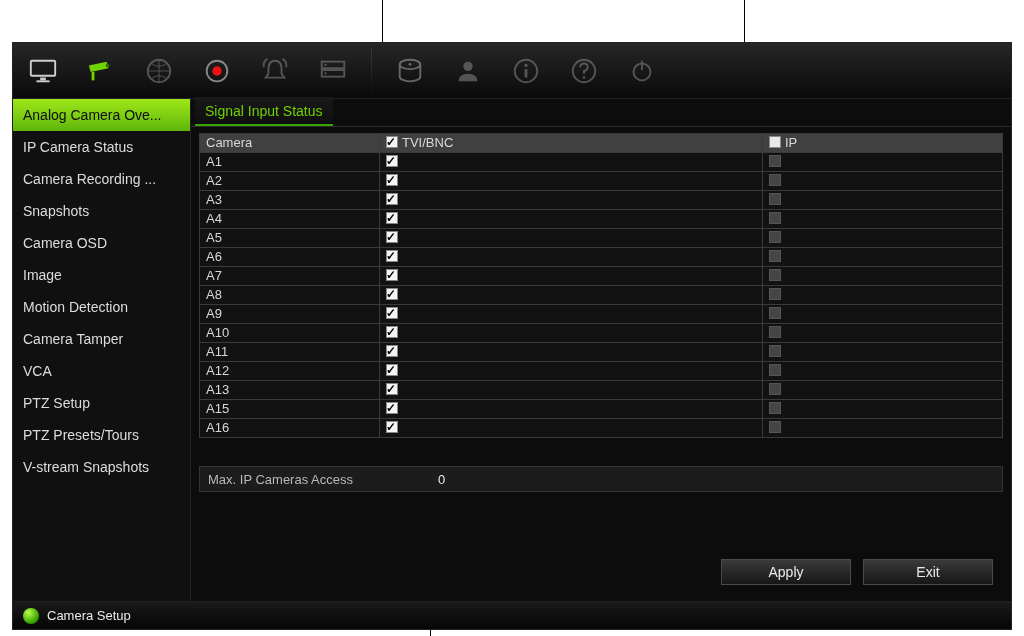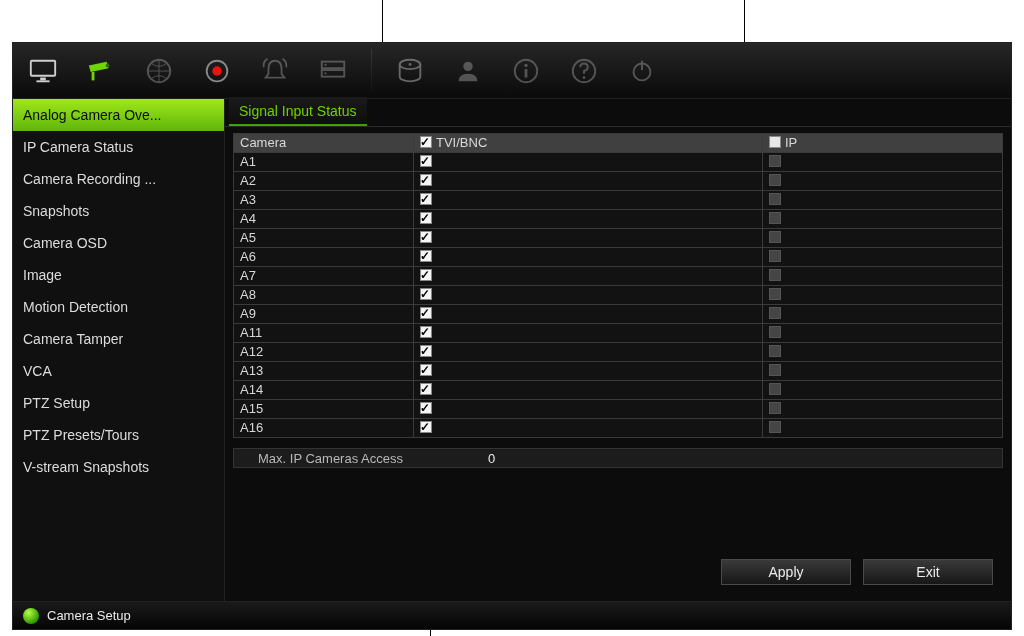--- a/index.html
+++ b/index.html
@@ -16,21 +16,21 @@
   .tb-btn {
     width: 40px; height: 40px; display: flex; align-items: center; justify-content: center;
     border-radius: 4px;
   }
   .tb-btn svg { width: 30px; height: 30px; }
   .tb-btn.dim svg { opacity: .55; }
   .tb-sep { width: 1px; height: 44px; background: linear-gradient(#3a3a3a,#111); }
   
   .main { display: flex; height: 502px; }
   .sidebar {
-    width: 212px; background: #101010; border-right: 1px solid #222;
+    width: 178px; background: #101010; border-right: 1px solid #222;
     display: flex; flex-direction: column;
   }
   .side-item {
     padding: 8px 10px; color: #dcdcdc; white-space: nowrap; overflow: hidden; text-overflow: ellipsis;
     cursor: default; font-size: 14px;
   }
   .side-item.active {
     background: linear-gradient(#9fe71a, #5fb60b); color: #0b0b0b; font-weight: 500;
   }
   
@@ -55,22 +55,22 @@
     position: relative; top: 1px; margin-right: 4px;
   }
   .chk.checked::after {
     content: "✓"; position: absolute; left: -1px; top: -3px; font-size: 12px; color: #000; font-weight: bold;
   }
   .chk.empty { background: #e8e8e8; }
   .chk.ghost { background: #454545; border-color: #555; }
   td.col-camera { padding-left: 22px; margin-left: 48px; }
   
   .maxrow {
-    margin: 10px 8px 0 8px; display: flex; align-items: center; height: 20px;
-    background: #1c1c1c; border: 1px solid #333; padding-left: 16px;
+    margin: 28px 8px 0 8px; display: flex; align-items: center; height: 26px;
+    background: #1c1c1c; border: 1px solid #333;
   }
   .maxrow .lbl { width: 220px; padding-left: 8px; color: #b8b8b8; }
   .maxrow .val { padding-left: 18px; color: #eaeaea; }
   
   .btnrow { margin-top: auto; display: flex; justify-content: flex-end; gap: 12px; padding: 0 18px 16px 0; }
   .btn {
     width: 130px; height: 26px; display: flex; align-items: center; justify-content: center;
     background: linear-gradient(#3a3a3a,#161616); border: 1px solid #4a4a4a; color: #eaeaea;
     font-size: 14px;
   }
@@ -249,36 +249,36 @@
                 <td class="col-camera">A8</td>
                 <td><span class="chk checked"></span></td>
                 <td><span class="chk ghost"></span></td>
               </tr>
               <tr>
                 <td class="col-camera">A9</td>
                 <td><span class="chk checked"></span></td>
                 <td><span class="chk ghost"></span></td>
               </tr>
               <tr>
+                <td class="col-camera">A10</td>
+                <td><span class="chk checked"></span></td>
+                <td><span class="chk ghost"></span></td>
+              </tr>
+              <tr>
                 <td class="col-camera">A11</td>
                 <td><span class="chk checked"></span></td>
                 <td><span class="chk ghost"></span></td>
               </tr>
               <tr>
                 <td class="col-camera">A12</td>
                 <td><span class="chk checked"></span></td>
                 <td><span class="chk ghost"></span></td>
               </tr>
               <tr>
                 <td class="col-camera">A13</td>
-                <td><span class="chk checked"></span></td>
-                <td><span class="chk ghost"></span></td>
-              </tr>
-              <tr>
-                <td class="col-camera">A14</td>
                 <td><span class="chk checked"></span></td>
                 <td><span class="chk ghost"></span></td>
               </tr>
               <tr>
                 <td class="col-camera">A15</td>
                 <td><span class="chk checked"></span></td>
                 <td><span class="chk ghost"></span></td>
               </tr>
               <tr>
                 <td class="col-camera">A16</td>

